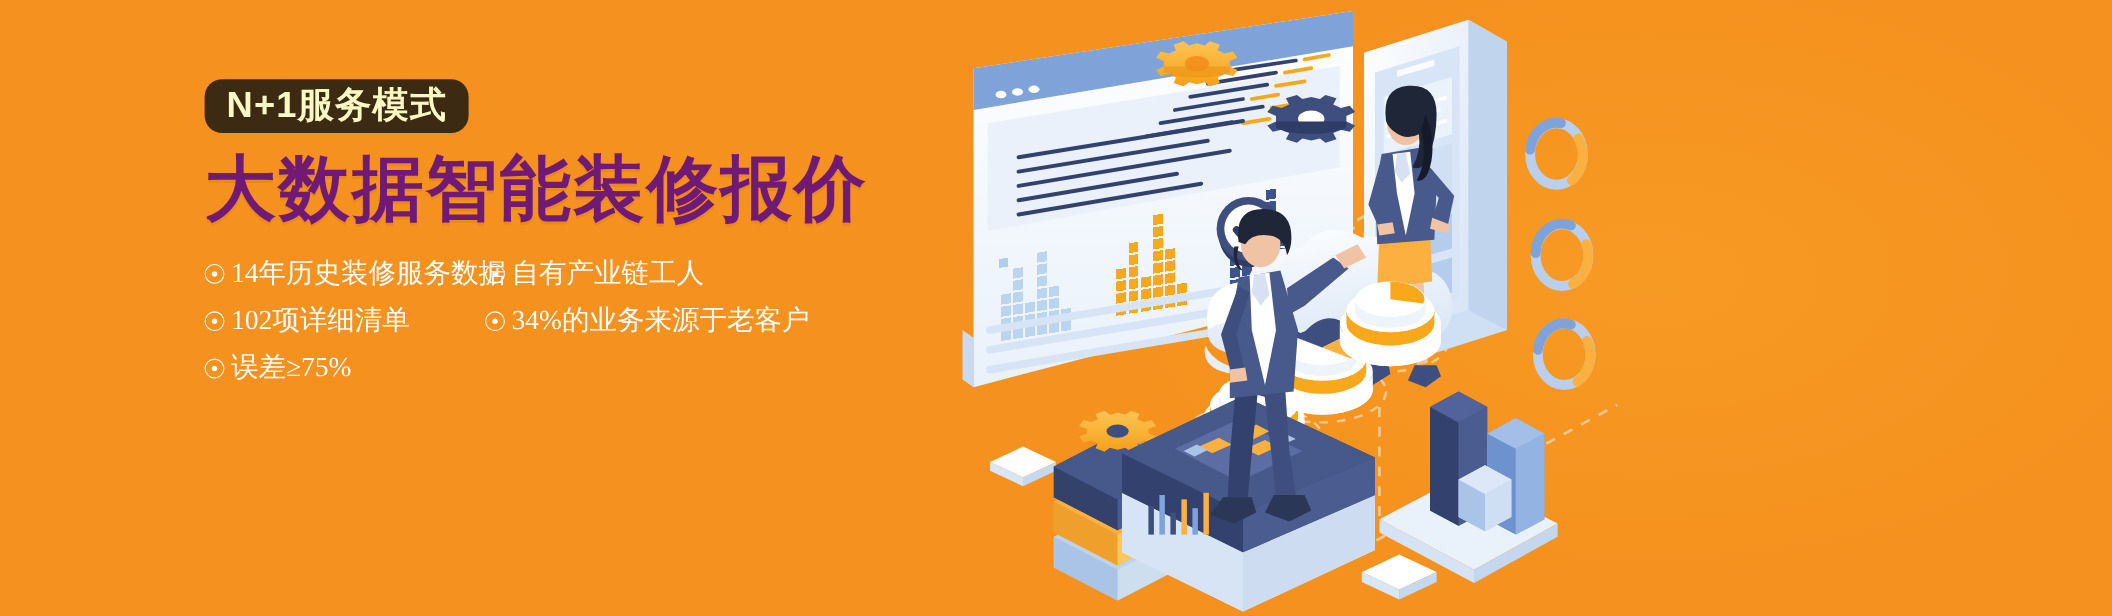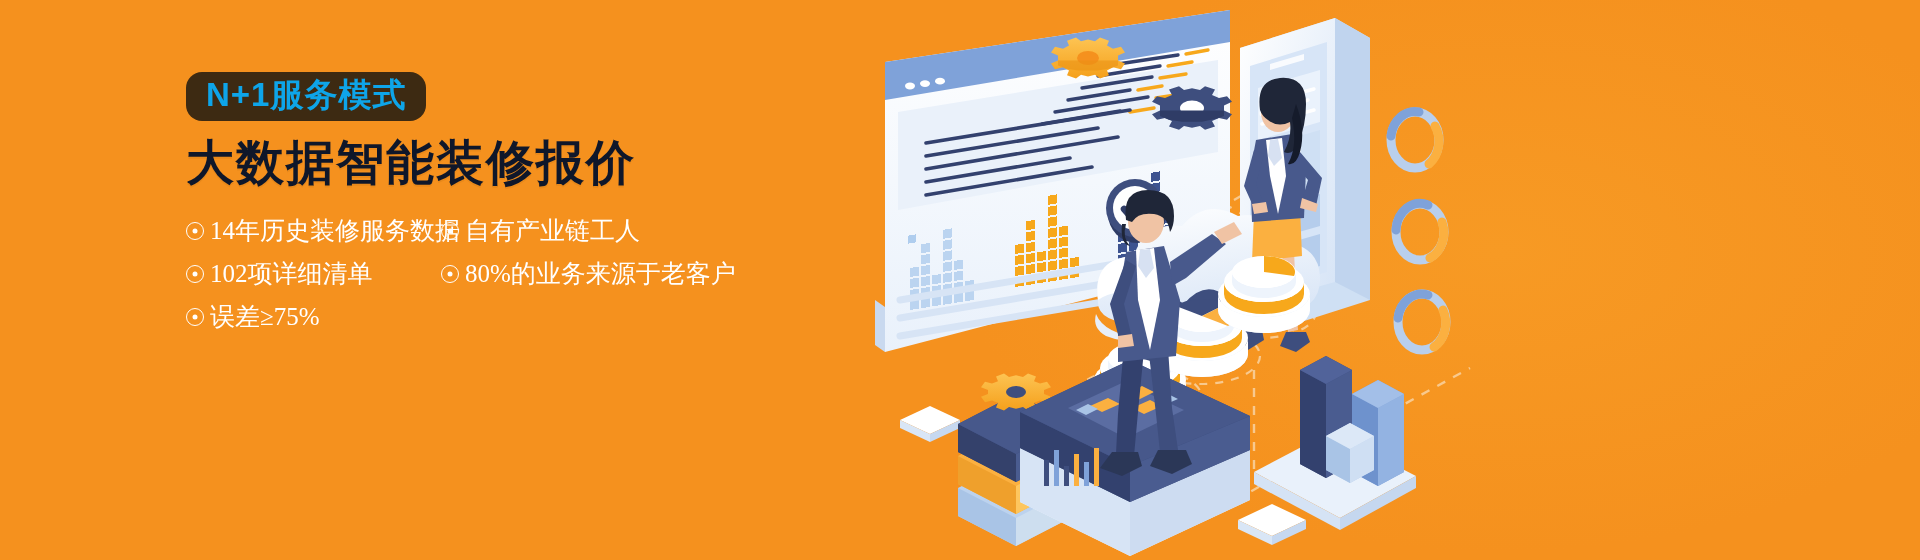--- a/index.html
+++ b/index.html
@@ -19,33 +19,33 @@
     pointer-events:none;
   }
 
   
   .copy{
     position:absolute;left:186px;top:72px;width:700px;
   }
   .badge{
     display:inline-block;
     background:#3D2A12;
-    color:#0ea5e9;
+    color:#fef9c3;
     font-size:33px;
     font-weight:bold;
     letter-spacing:1px;
     padding:4px 20px 7px 20px;
     border-radius:16px;
     line-height:1.16;
     white-space:nowrap;
   }
   .headline{
     margin-top:16px;
-    color:#0f172a;
-    font-size:48px;
+    color:#701a75;
+    font-size:65px;
     font-weight:bold;
     letter-spacing:2px;
     line-height:1.08;
     white-space:nowrap;
     text-shadow:0 2px 0 rgba(150,80,0,.12);
   }
   .bullets{
     margin-top:28px;
     display:flex;
     flex-wrap:wrap;
@@ -118,21 +118,21 @@
         </div>
       </div>
 
       <div class="bullet-col col-right">
         <div class="bullet">
           <span class="dot-icon"></span>
           <span>自有产业链工人</span>
         </div>
         <div class="bullet">
           <span class="dot-icon"></span>
-          <span>80%的业务来源于老客户</span>
+          <span>34%的业务来源于老客户</span>
         </div>
       </div>
 
     </div>
   </div>
 
   <div class="art">
     <svg viewBox="0 0 1090 560" xmlns="http://www.w3.org/2000/svg">
       <defs>
         <linearGradient id="gWhite" x1="0" y1="0" x2="0" y2="1">

